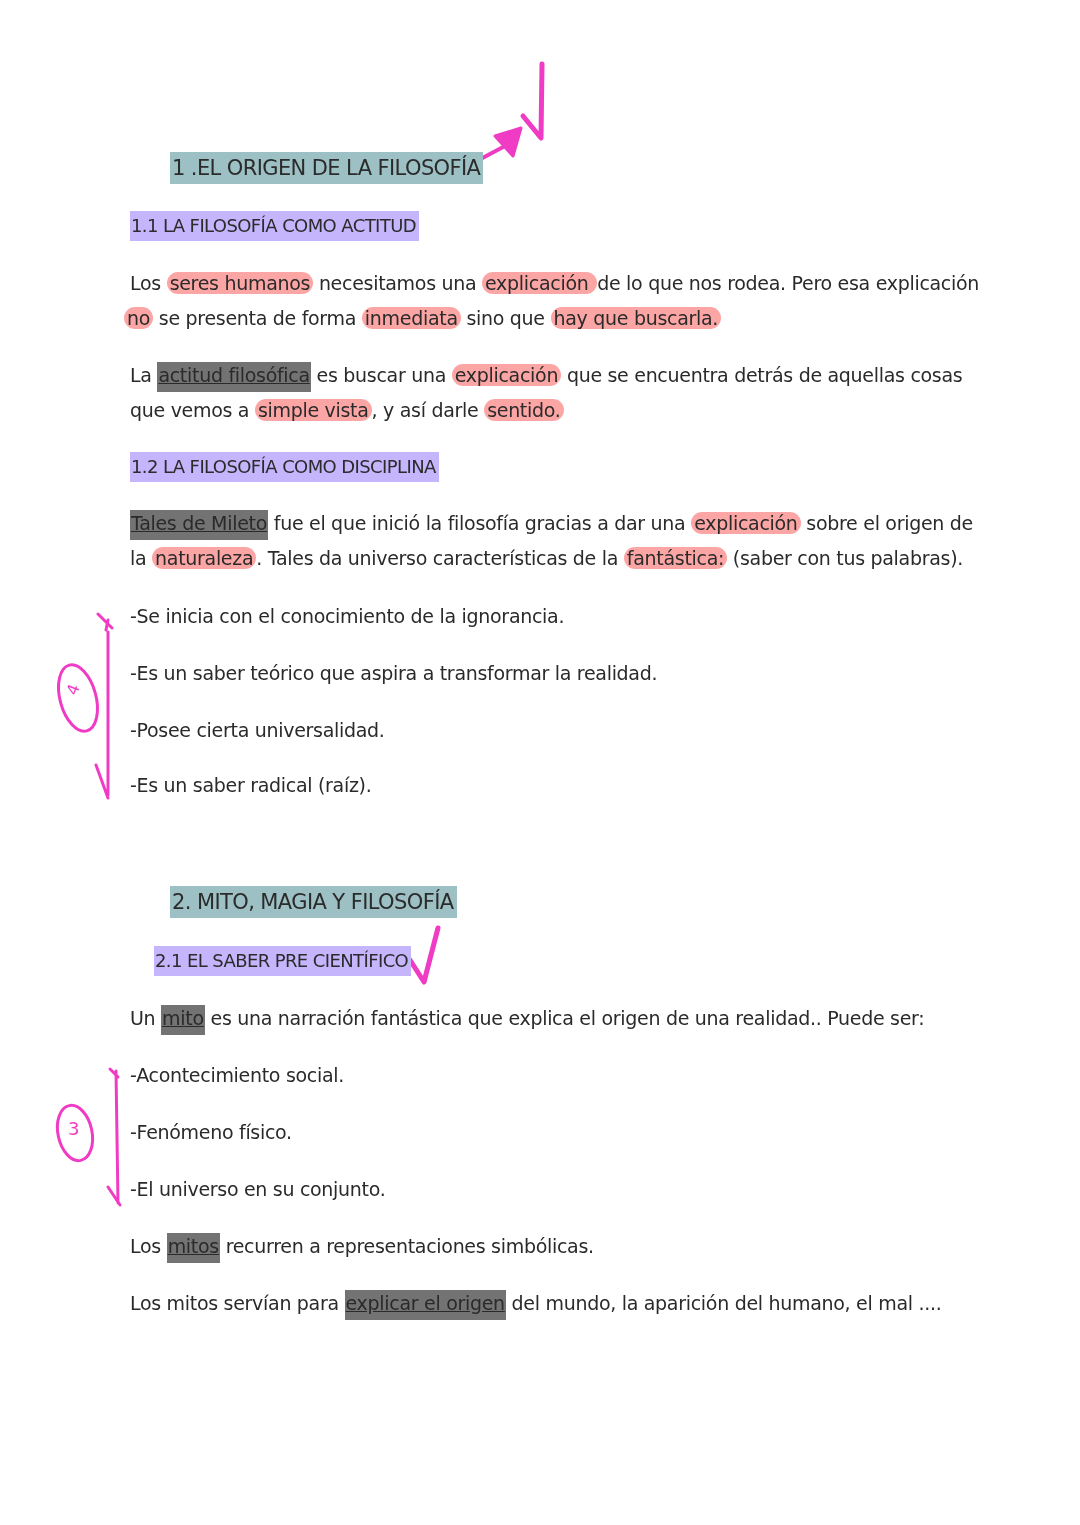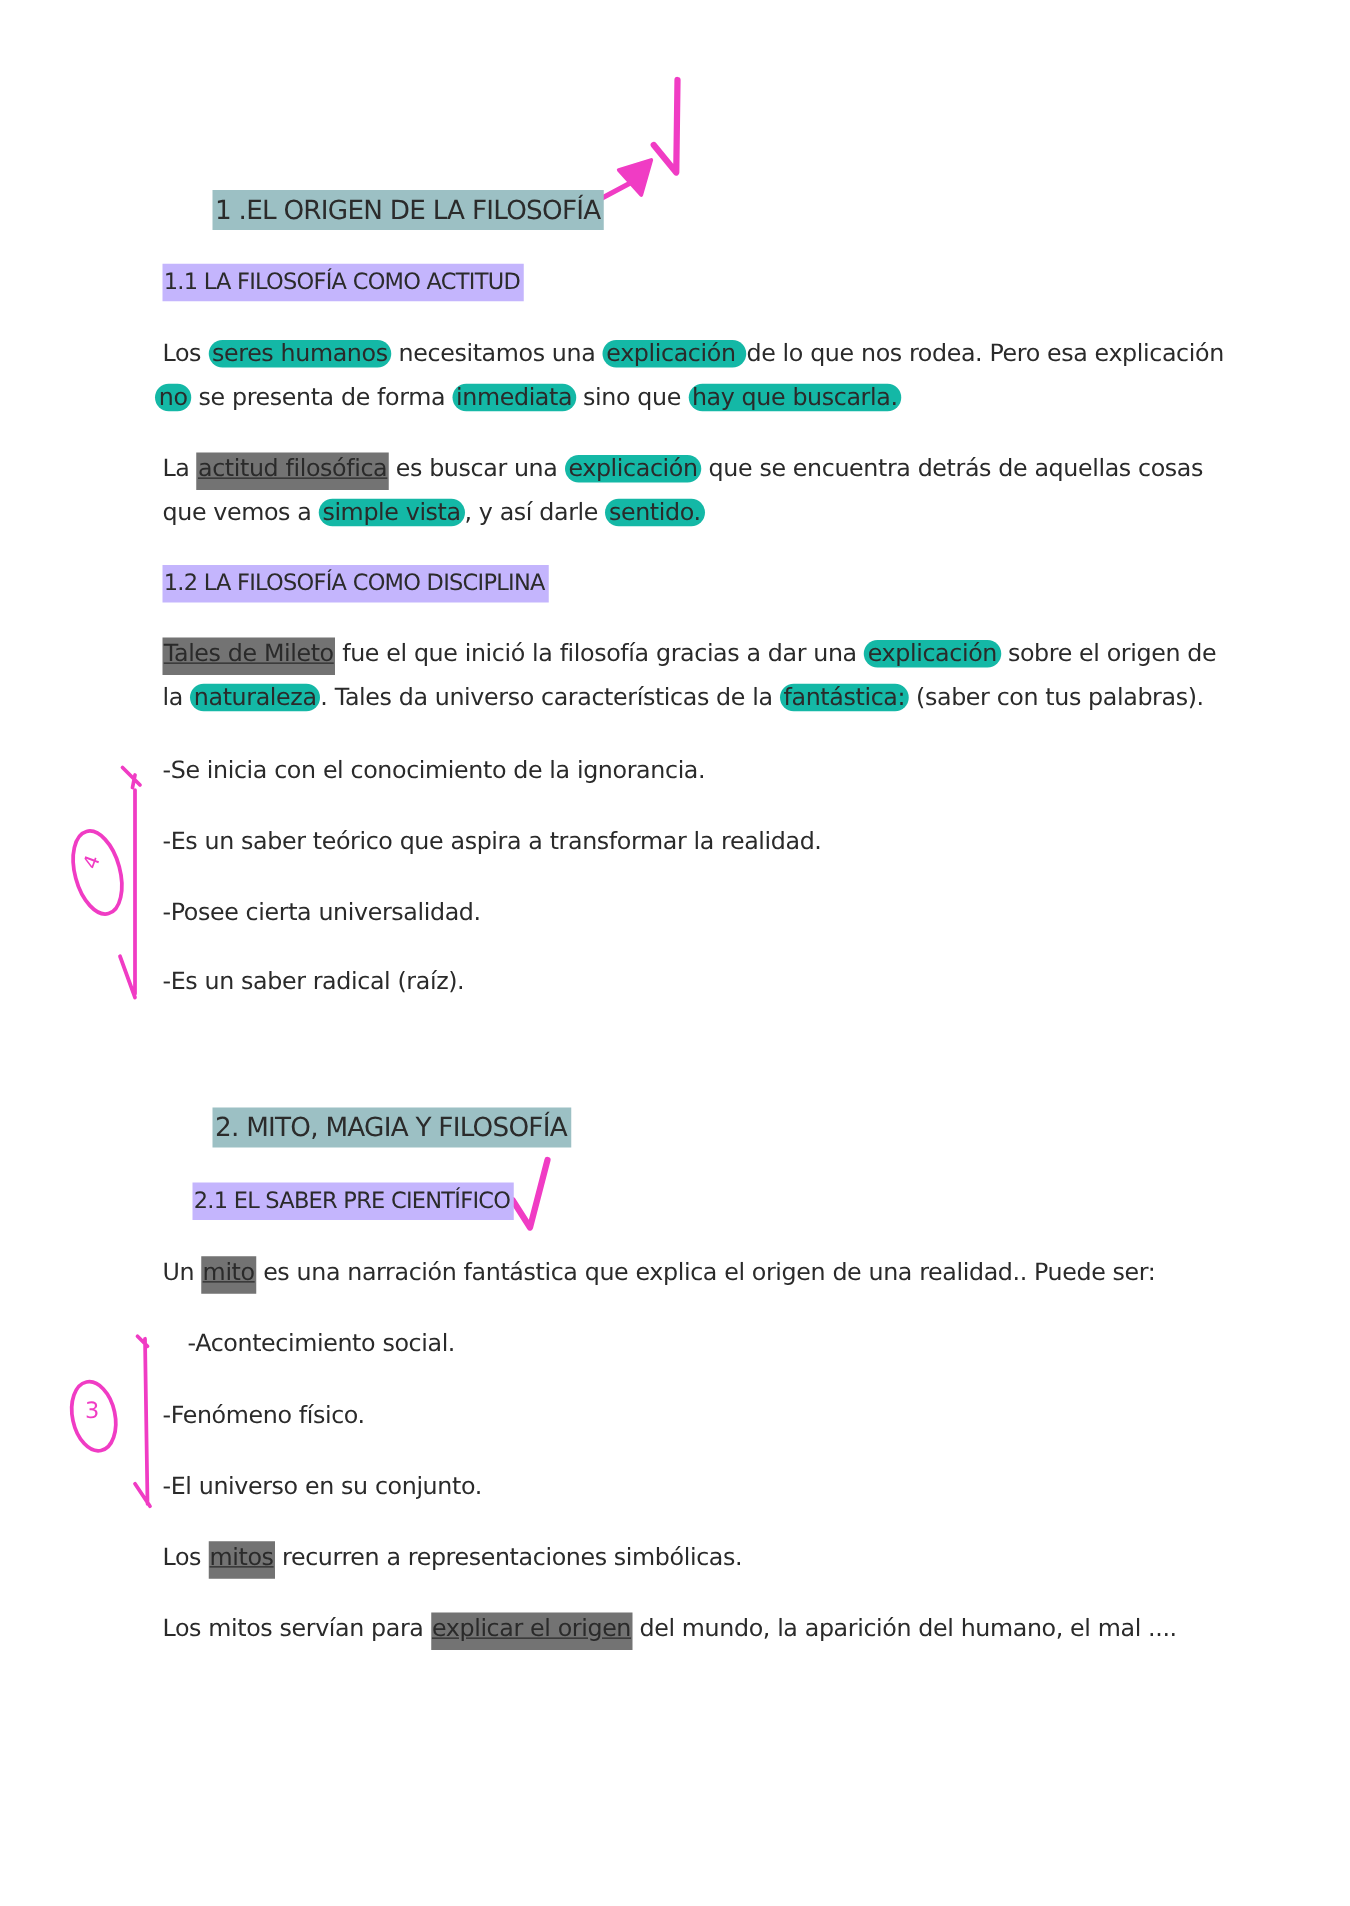--- a/index.html
+++ b/index.html
@@ -4,21 +4,21 @@
   <style>
     html, body { margin:0; padding:0; background:#ffffff; }
     body { width:1080px; height:1525px; position:relative; overflow:hidden;
       font-family:"DejaVu Sans", sans-serif; color:#2a2a2a; }
     .abs { position:absolute; }
     .h1 { position:absolute; left:130px; height:32px; line-height:32px; font-size:21px; padding:0 3px 0 2px;
       background:#9cc0c4; color:#2b2b2b; letter-spacing:-0.6px; white-space:nowrap;margin-left:40px; }
     .h2 { position:absolute; left:130px; height:30px; line-height:30px; font-size:18px; padding:0 3px 0 1px;
       background:#c4b5fd; color:#2b2b2b; letter-spacing:-0.6px; white-space:nowrap; }
     .p { position:absolute; left:130px; font-size:19px; line-height:35px; white-space:nowrap; letter-spacing:-0.3px; }
-    .hl { background:#14b8a6; border-radius:12px; padding:0 3px; }
+    .hl { background:#fca5a5; border-radius:12px; padding:0 3px; }
     .hm { background:#737373; padding:2px 1px 6px 1px;text-decoration:underline; }
     .anno svg { overflow:visible; }
   </style>
 </head>
 <body>
 
 <div class="abs anno" style="left:455px;top:58px;width:100px;height:120px;">
   <svg width="100" height="120" viewBox="0 0 100 120">
     <path d="M5 112 L50 88" stroke="#f03cc4" stroke-width="4" fill="none" stroke-linecap="round"></path>
     <path d="M40 78 L66 70 L58 98 Z" fill="#f03cc4" stroke="#f03cc4" stroke-width="3" stroke-linejoin="round"></path>
@@ -65,18 +65,18 @@
 <div class="p" style="top:599px;">-Se inicia con el conocimiento de la ignorancia.</div>
 <div class="p" style="top:656px;">-Es un saber teórico que aspira a transformar la realidad.</div>
 <div class="p" style="top:713px;">-Posee cierta universalidad.</div>
 <div class="p" style="top:768px;">-Es un saber radical (raíz).</div>
 
 <div class="h1" style="top:886px;">2. MITO, MAGIA Y FILOSOFÍA</div>
 <div class="h2" style="top:946px;margin-left:24px;">2.1 EL SABER PRE CIENTÍFICO</div>
 
 <div class="p" style="top:1001px;"><span>Un </span><span class="hm">mito</span><span> es una narración fantástica que explica el origen de una realidad.. Puede ser:</span></div>
 
-<div class="p" style="top:1058px;margin-left:20px;">-Acontecimiento social.</div>
+<div class="p" style="top:1058px;">-Acontecimiento social.</div>
 <div class="p" style="top:1115px;">-Fenómeno físico.</div>
 <div class="p" style="top:1172px;">-El universo en su conjunto.</div>
 
 <div class="p" style="top:1229px;"><span>Los </span><span class="hm">mitos</span><span> recurren a representaciones simbólicas.</span></div>
 <div class="p" style="top:1286px;"><span>Los mitos servían para </span><span class="hm">explicar el origen</span><span> del mundo, la aparición del humano, el mal ....</span></div>
 
 </body></html>

